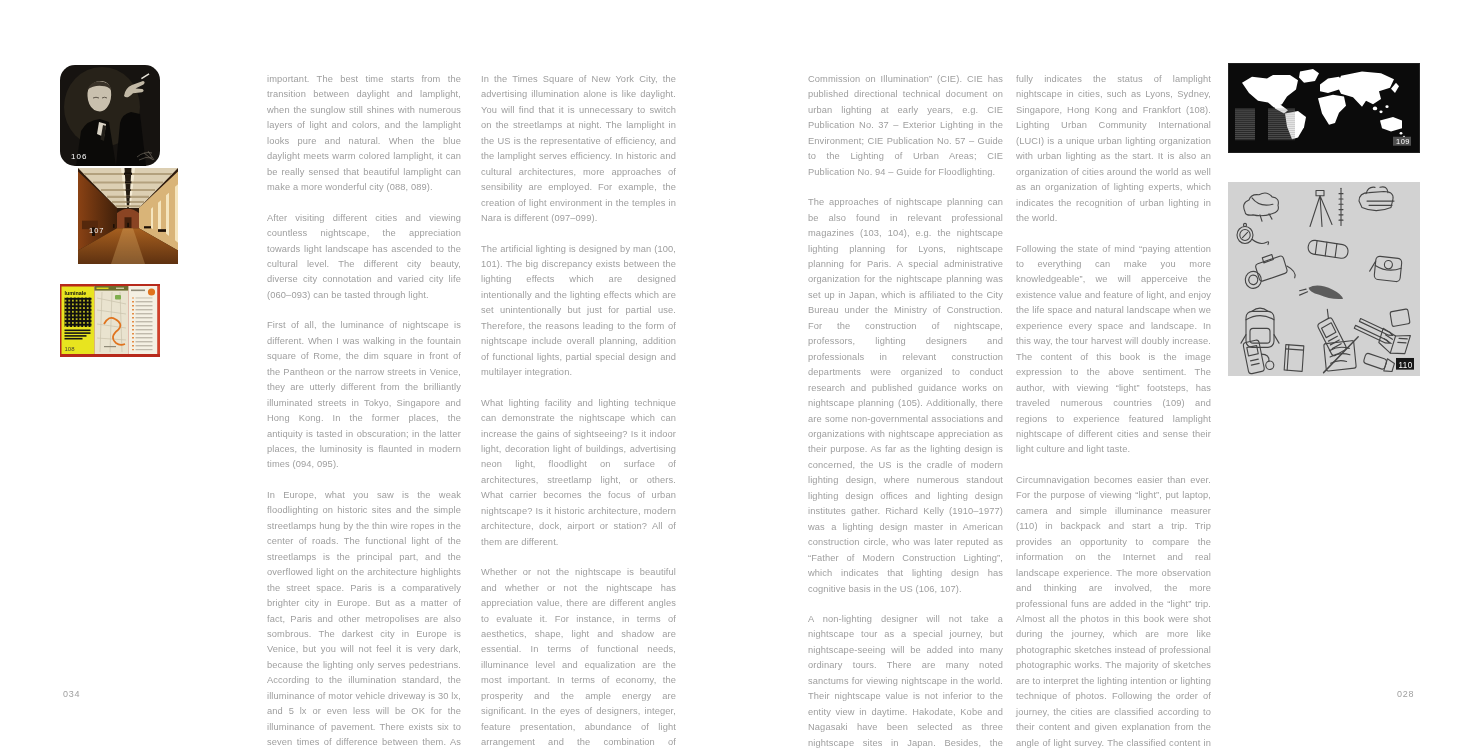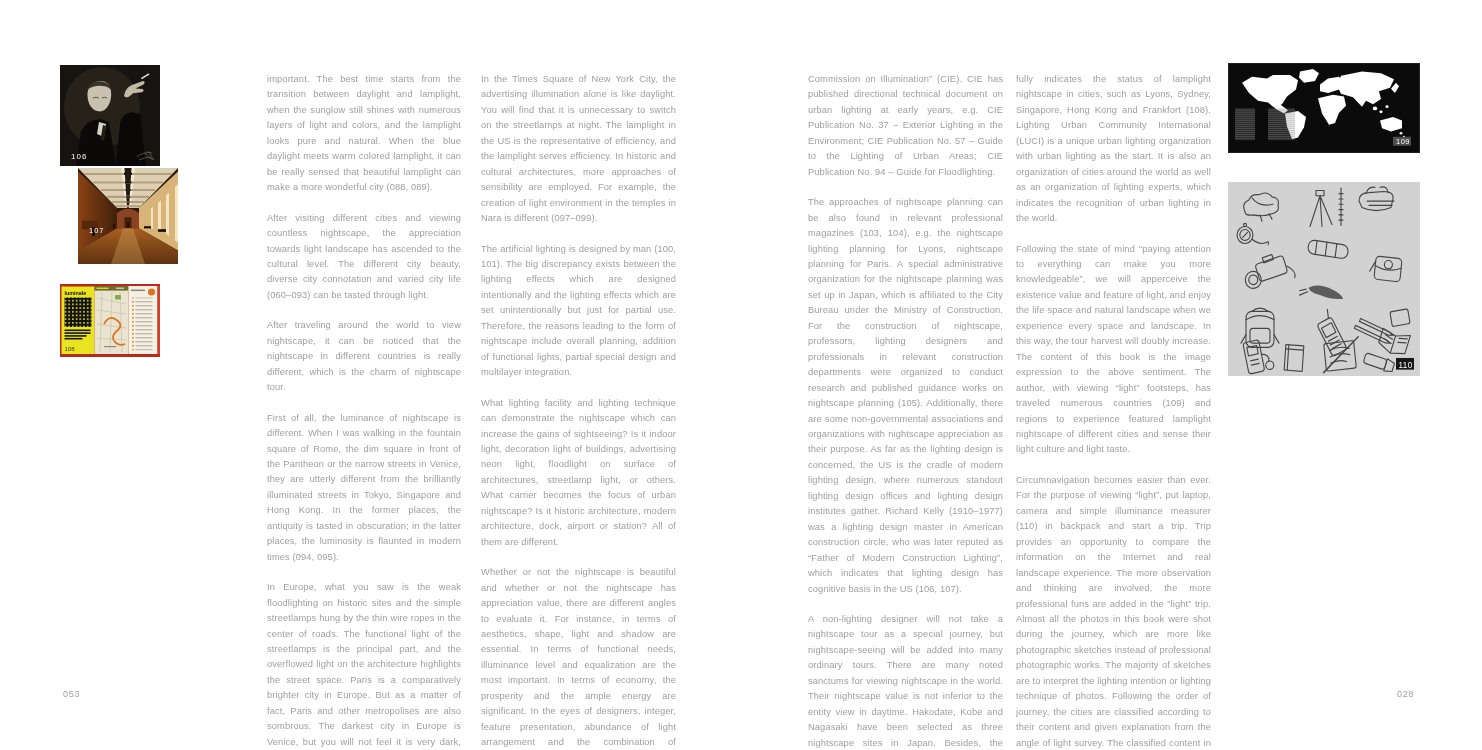--- a/index.html
+++ b/index.html
@@ -12,21 +12,21 @@
   .figure{position:absolute;overflow:hidden;}
   .figure svg{display:block;width:100%;height:100%;}
   .pagenum{position:absolute;font-size:9px;color:#9f9f9f;letter-spacing:.8px;}
   .figlabel{font-family:"Liberation Sans",sans-serif;}
 </style>
 </head>
 <body>
 
 <div class="spread">
 
-  <div class="figure" style="left:60px;top:65px;width:100px;height:101px;">
+  <div class="figure" style="left:60px;top:65px;width:100px;height:101px;border-radius:15px;">
     <svg viewBox="0 0 100 101" preserveAspectRatio="none">
       <rect width="100" height="101" fill="#161310"></rect>
       <ellipse cx="42" cy="42" rx="38" ry="40" fill="#272219"></ellipse>
       <path d="M56 101 L60 58 q2 -9 11 -11 l9 2 l6 52 z" fill="#0a0908"></path>
       <path d="M64 31 q1 -8 8 -11 l11 -4 q3 1 .5 3.5 l-8 4 l7 .5 q2.5 2 -.5 3.2 l-9 1 q-6 6.5 -9 2.8 z" fill="#c2b9a6"></path>
       <rect x="81" y="13" width="9" height="1.5" fill="#e9e5da" transform="rotate(-32 81 13)"></rect>
       <path d="M16 101 L21 66 q6 -11 19 -12 l9 3 l7 44 z" fill="#0b0a08"></path>
       <path d="M39 57 l7 2 l-2 13 l-7 -3 z" fill="#d9d3c5"></path>
       <path d="M43 60 l3 1 l-2 15 l-3.5 -1.5 z" fill="#221f19"></path>
       <path d="M29 23 q5 -8 13 -7 q8 1 9 10 q1 9 -3 15 q-4 7 -11 5 q-7 -2 -9 -11 q-1.5 -8 1 -12 z" fill="#c9c0ae"></path>
@@ -134,32 +134,31 @@
       <circle cx="91.5" cy="8" r="3.6" fill="#e0731d"></circle>
       <rect x="71" y="5.5" width="14" height="1.6" fill="#8f8a78"></rect>
       <rect x="71" y="13.5" width="23" height="53" fill="url(#pat-list108)"></rect>
       <rect x="97.5" y="2" width="2.5" height="68" fill="#d0402a"></rect>
     </svg>
   </div>
 
   <div class="textcol" style="left:267px;width:194px;">
       <p class="para">important. The best time starts from the transition between daylight and lamplight, when the sunglow still shines with numerous layers of light and colors, and the lamplight looks pure and natural. When the blue daylight meets warm colored lamplight, it can be really sensed that beautiful lamplight can make a more wonderful city (088, 089).</p>
       <p class="para">After visiting different cities and viewing countless nightscape, the appreciation towards light landscape has ascended to the cultural level. The different city beauty, diverse city connotation and varied city life (060–093) can be tasted through light.</p>
-      <p class="para">After traveling around the world to view nightscape, it can be noticed that the nightscape in different countries is really different, which is the charm of nightscape tour.</p>
       <p class="para">First of all, the luminance of nightscape is different. When I was walking in the fountain square of Rome, the dim square in front of the Pantheon or the narrow streets in Venice, they are utterly different from the brilliantly illuminated streets in Tokyo, Singapore and Hong Kong. In the former places, the antiquity is tasted in obscuration; in the latter places, the luminosity is flaunted in modern times (094, 095).</p>
       <p class="para">In Europe, what you saw is the weak floodlighting on historic sites and the simple streetlamps hung by the thin wire ropes in the center of roads. The functional light of the streetlamps is the principal part, and the overflowed light on the architecture highlights the street space. Paris is a comparatively brighter city in Europe. But as a matter of fact, Paris and other metropolises are also sombrous. The darkest city in Europe is Venice, but you will not feel it is very dark, because the lighting only serves pedestrians. According to the illumination standard, the illuminance of motor vehicle driveway is 30 lx, and 5 lx or even less will be OK for the illuminance of pavement. There exists six to seven times of difference between them. As there are no automobiles in Venice, it will not be strange if the illuminance is under 2 lx (096).</p>
     </div>
   <div class="textcol" style="left:481px;width:195px;">
       <p class="para">In the Times Square of New York City, the advertising illumination alone is like daylight. You will find that it is unnecessary to switch on the streetlamps at night. The lamplight in the US is the representative of efficiency, and the lamplight serves efficiency. In historic and cultural architectures, more approaches of sensibility are employed. For example, the creation of light environment in the temples in Nara is different (097–099).</p>
       <p class="para">The artificial lighting is designed by man (100, 101). The big discrepancy exists between the lighting effects which are designed intentionally and the lighting effects which are set unintentionally but just for partial use. Therefore, the reasons leading to the form of nightscape include overall planning, addition of functional lights, partial special design and multilayer integration.</p>
       <p class="para">What lighting facility and lighting technique can demonstrate the nightscape which can increase the gains of sightseeing? Is it indoor light, decoration light of buildings, advertising neon light, floodlight on surface of architectures, streetlamp light, or others. What carrier becomes the focus of urban nightscape? Is it historic architecture, modern architecture, dock, airport or station? All of them are different.</p>
       <p class="para">Whether or not the nightscape is beautiful and whether or not the nightscape has appreciation value, there are different angles to evaluate it. For instance, in terms of aesthetics, shape, light and shadow are essential. In terms of functional needs, illuminance level and equalization are the most important. In terms of economy, the prosperity and the ample energy are significant. In the eyes of designers, integer, feature presentation, abundance of light arrangement and the combination of particulars are all the points of evaluation.</p>
     </div>
 
-  <div class="pagenum" style="left:63px;top:689px;">053</div>
+  <div class="pagenum" style="left:63px;top:689px;">034</div>
 
   <div class="textcol" style="left:808px;width:195px;">
       <p class="para">Commission on Illumination” (CIE). CIE has published directional technical document on urban lighting at early years, e.g. CIE Publication No. 37 – Exterior Lighting in the Environment; CIE Publication No. 57 – Guide to the Lighting of Urban Areas; CIE Publication No. 94 – Guide for Floodlighting.</p>
       <p class="para">The approaches of nightscape planning can be also found in relevant professional magazines (103, 104), e.g. the nightscape lighting planning for Lyons, nightscape planning for Paris. A special administrative organization for the nightscape planning was set up in Japan, which is affiliated to the City Bureau under the Ministry of Construction. For the construction of nightscape, professors, lighting designers and professionals in relevant construction departments were organized to conduct research and published guidance works on nightscape planning (105). Additionally, there are some non-governmental associations and organizations with nightscape appreciation as their purpose. As far as the lighting design is concerned, the US is the cradle of modern lighting design, where numerous standout lighting design offices and lighting design institutes gather. Richard Kelly (1910–1977) was a lighting design master in American construction circle, who was later reputed as “Father of Modern Construction Lighting”, which indicates that lighting design has cognitive basis in the US (106, 107).</p>
       <p class="para">A non-lighting designer will not take a nightscape tour as a special journey, but nightscape-seeing will be added into many ordinary tours. There are many noted sanctums for viewing nightscape in the world. Their nightscape value is not inferior to the entity view in daytime. Hakodate, Kobe and Nagasaki have been selected as three nightscape sites in Japan. Besides, the nightscapes in Paris, Lyons, London, Athens, Santorini, New York, San Francisco, Las Vegas, Sydney, Singapore, Hong Kong, Rome, Venice, Prague, Budapest and numerous small cities are unparalleled enchanting.</p>
     </div>
   <div class="textcol" style="left:1016px;width:195px;">
       <p class="para">fully indicates the status of lamplight nightscape in cities, such as Lyons, Sydney, Singapore, Hong Kong and Frankfort (108). Lighting Urban Community International (LUCI) is a unique urban lighting organization with urban lighting as the start. It is also an organization of cities around the world as well as an organization of lighting experts, which indicates the recognition of urban lighting in the world.</p>
       <p class="para">Following the state of mind “paying attention to everything can make you more knowledgeable”, we will apperceive the existence value and feature of light, and enjoy the life space and natural landscape when we experience every space and landscape. In this way, the tour harvest will doubly increase. The content of this book is the image expression to the above sentiment. The author, with viewing “light” footsteps, has traveled numerous countries (109) and regions to experience featured lamplight nightscape of different cities and sense their light culture and light taste.</p>
       <p class="para">Circumnavigation becomes easier than ever. For the purpose of viewing “light”, put laptop, camera and simple illuminance measurer (110) in backpack and start a trip. Trip provides an opportunity to compare the information on the Internet and real landscape experience. The more observation and thinking are involved, the more professional funs are added in the “light” trip. Almost all the photos in this book were shot during the journey, which are more like photographic sketches instead of professional photographic works. The majority of sketches are to interpret the lighting intention or lighting technique of photos. Following the order of journey, the cities are classified according to their content and given explanation from the angle of light survey. The classified content in each column is from the trip record in different cities with a purpose of understanding the light environment in general sense, instead of the guidance for light environment investigation in different countries or cities.</p>

